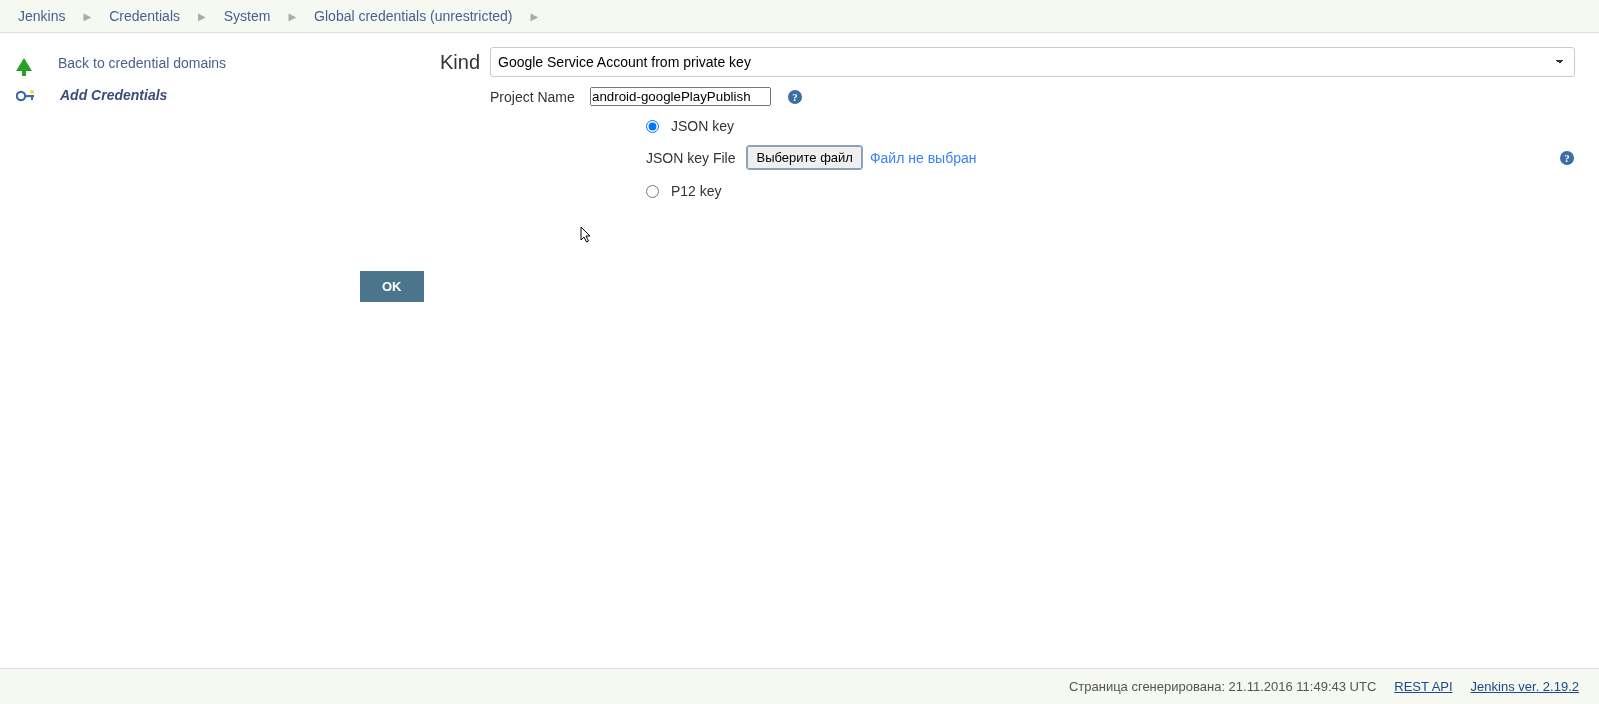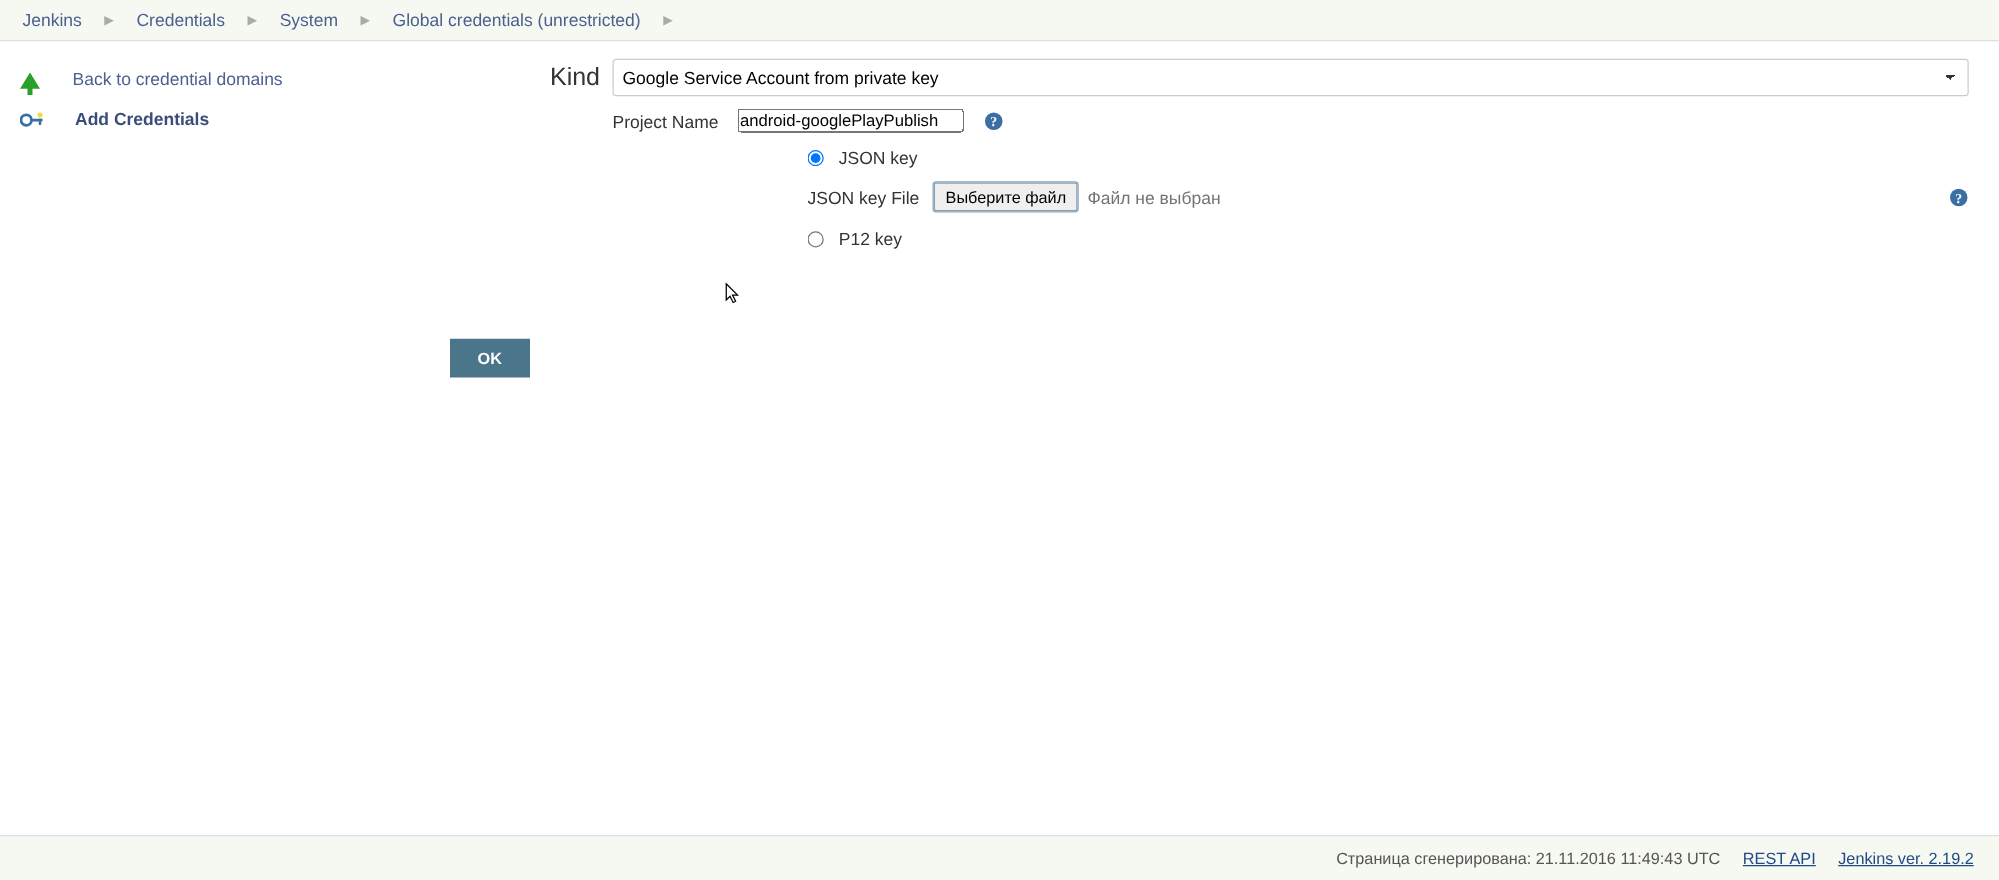--- a/index.html
+++ b/index.html
@@ -39,21 +39,21 @@
       display: flex;
       align-items: flex-end;
       gap: 26px;
       padding: 6px 2px 10px 2px;
     }
     .task a {
       color: #4b608f;
       text-decoration: none;
       font-size: 14px;
     }
-    .task a.bold { font-weight: bold; color: #3a4d7a; }
+    .task a.bold { font-weight: bold; color: #3a4d7a; font-style: italic; }
     .icon-up {
       width: 0; height: 0;
       border-left: 8px solid transparent;
       border-right: 8px solid transparent;
       border-bottom: 13px solid #2aa02a;
       position: relative;
     }
     .icon-up::after {
       content: '';
       position: absolute;
@@ -155,21 +155,21 @@
       padding: 3px 8px;
       font-size: 13px;
       font-family: inherit;
       cursor: pointer;
       border-radius: 2px;
       outline: 1px solid #7da7d0;
       outline-offset: 0;
     }
     .file-status {
       font-size: 14px;
-      color: #737373;
+      color: #3b82f6;
     }
     .help-icon {
       width: 16px; height: 16px;
       flex-shrink: 0;
       margin-left: 8px;
       cursor: pointer;
     }
     .help-icon svg { display: block; }
     .ok-button {
       background: #4b758b;

